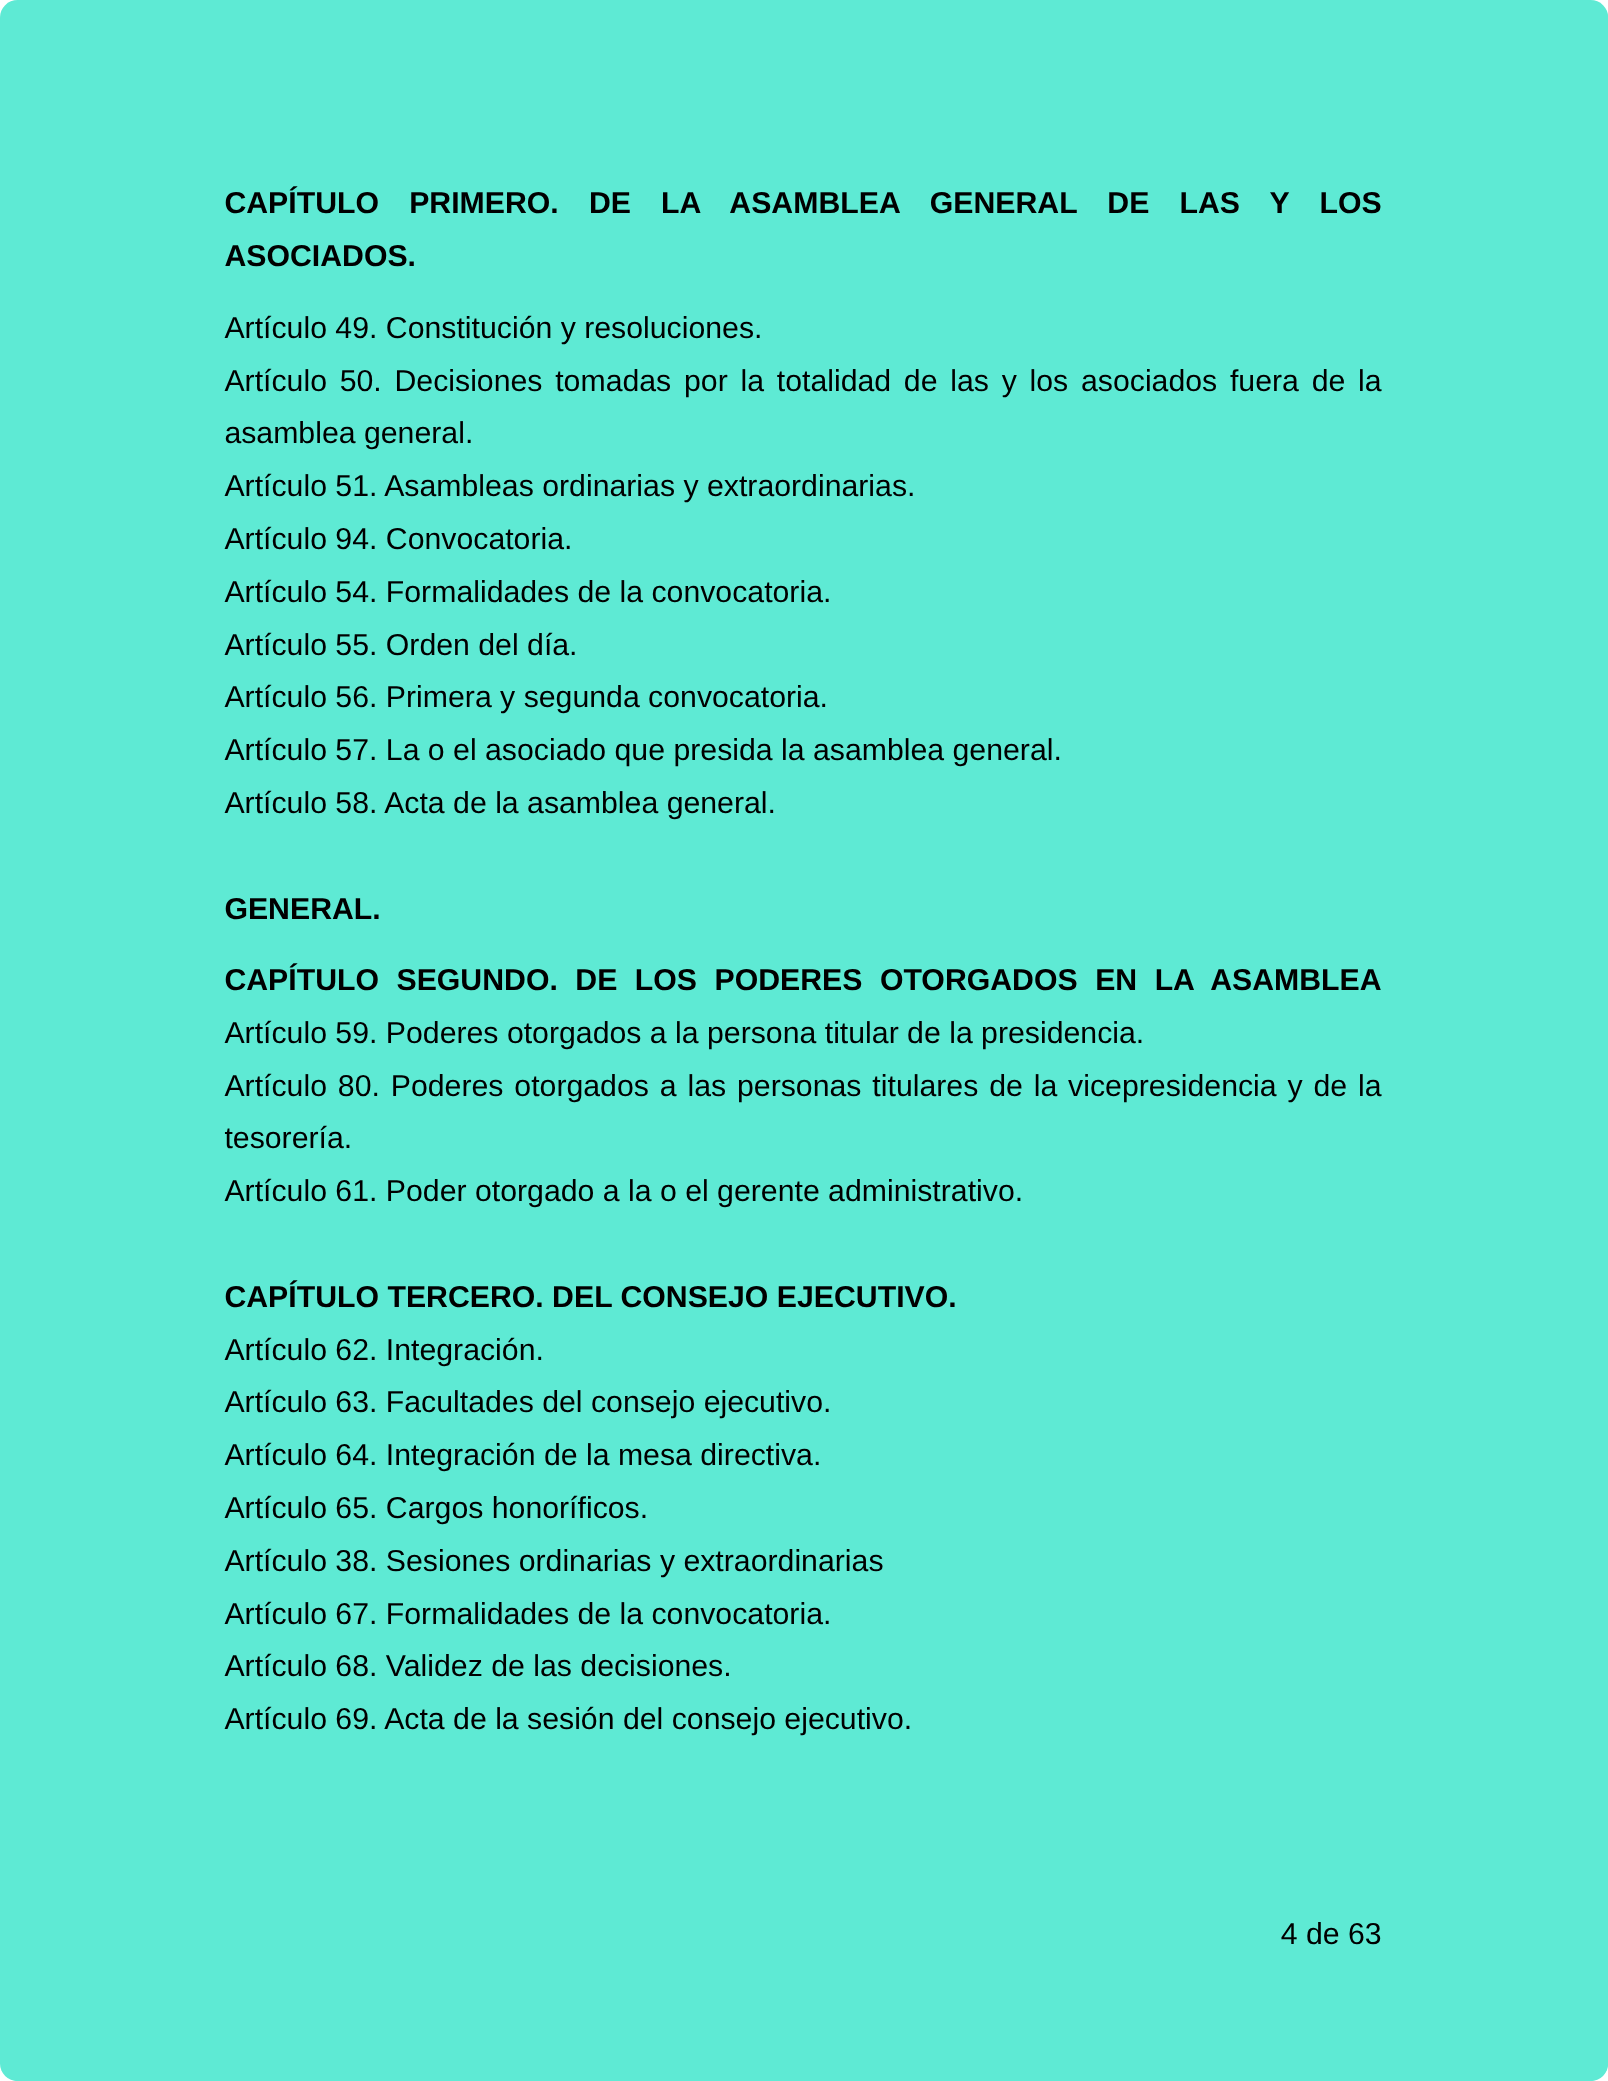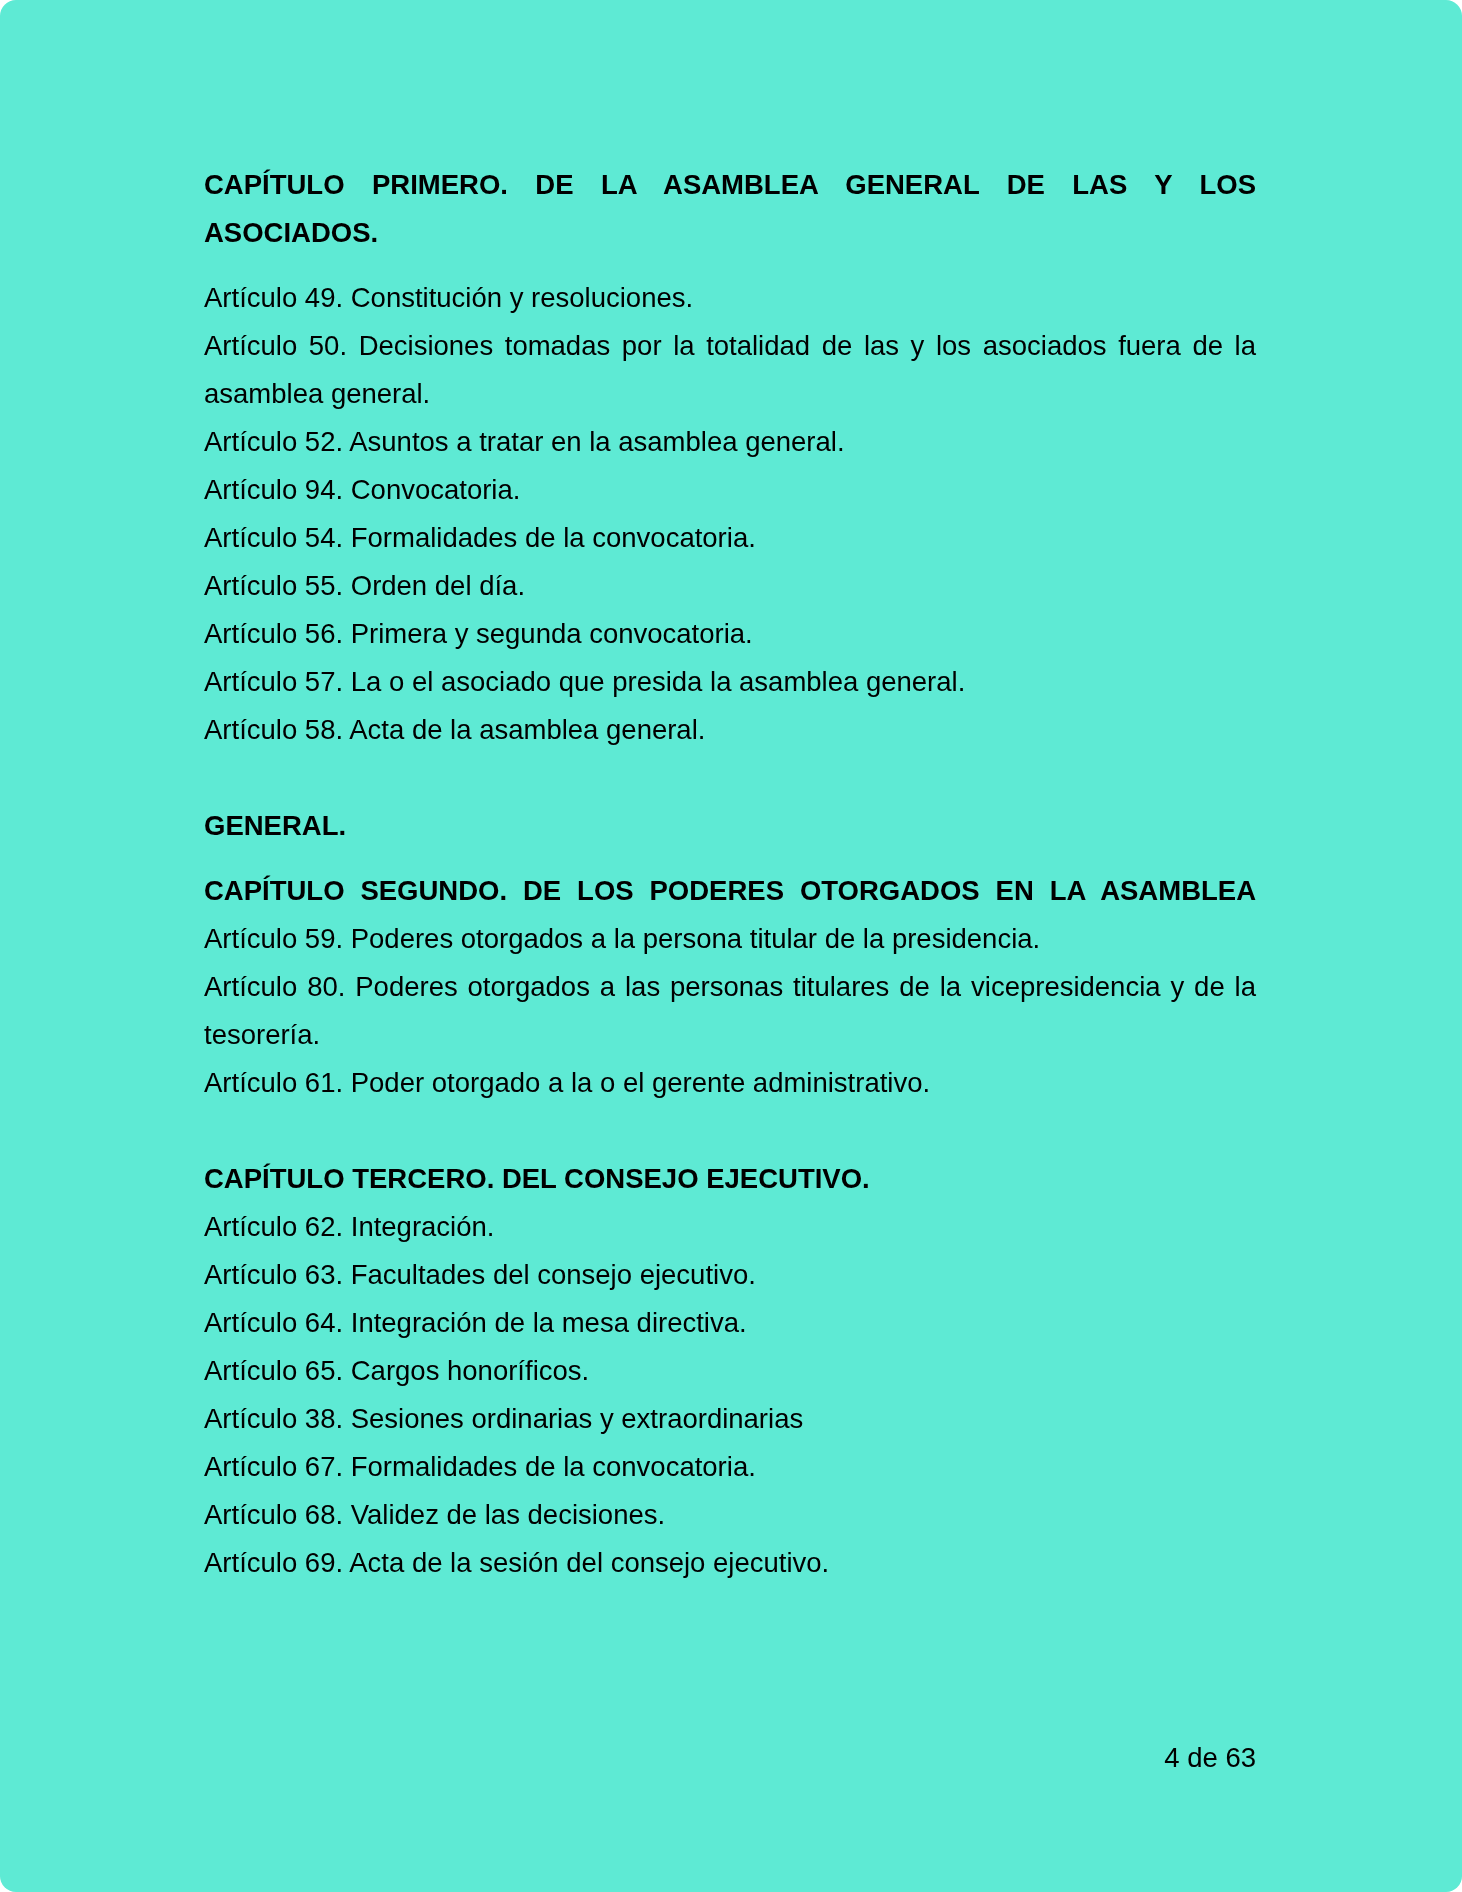--- a/index.html
+++ b/index.html
@@ -40,21 +40,21 @@
 
 <div class="page">
   <main class="content">
 
     <section class="section">
       <p class="h just">CAPÍTULO PRIMERO. DE LA ASAMBLEA GENERAL DE LAS Y LOS</p>
       <p class="h hend">ASOCIADOS.</p>
       <p>Artículo 49. Constitución y resoluciones.</p>
       <p class="just">Artículo 50. Decisiones tomadas por la totalidad de las y los asociados fuera de la</p>
       <p>asamblea general.</p>
-      <p>Artículo 52. Asuntos a tratar en la asamblea general.</p>
+      <p>Artículo 51. Asambleas ordinarias y extraordinarias.</p>
       <p>Artículo 94. Convocatoria.</p>
       <p>Artículo 54. Formalidades de la convocatoria.</p>
       <p>Artículo 55. Orden del día.</p>
       <p>Artículo 56. Primera y segunda convocatoria.</p>
       <p>Artículo 57. La o el asociado que presida la asamblea general.</p>
       <p>Artículo 58. Acta de la asamblea general.</p>
     </section>
 
     <section class="section">
       <p class="h hend">GENERAL.</p>

